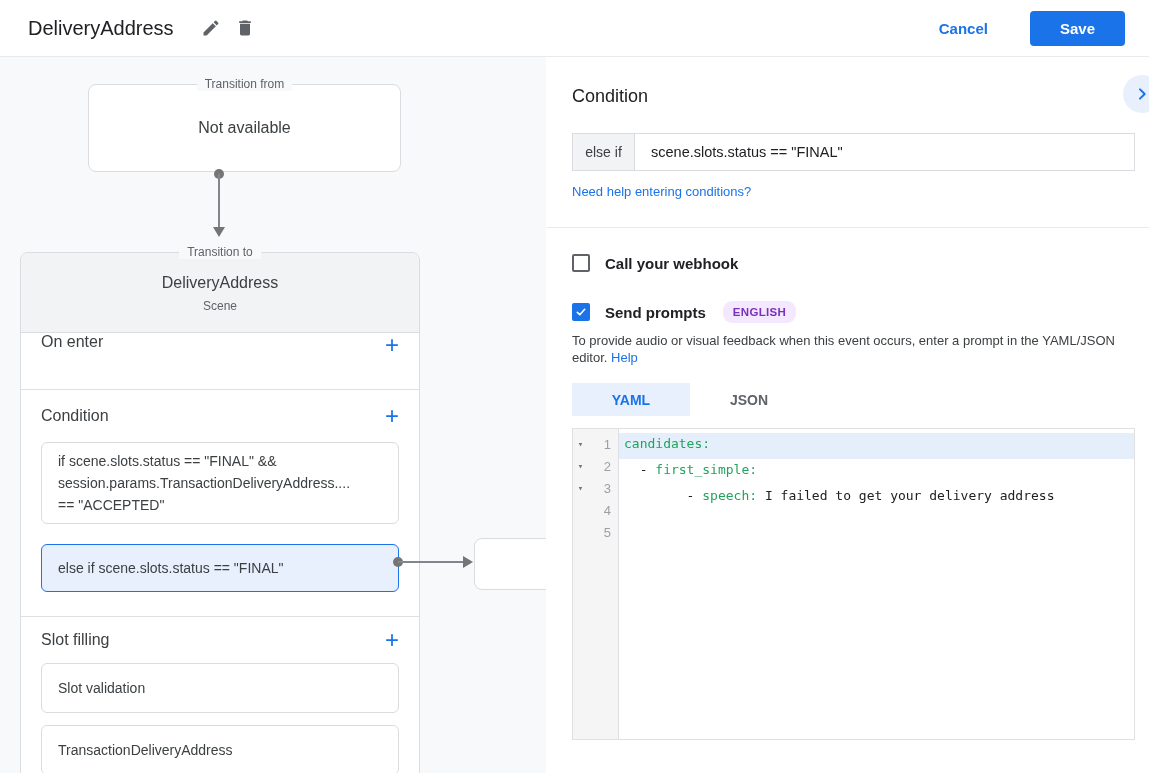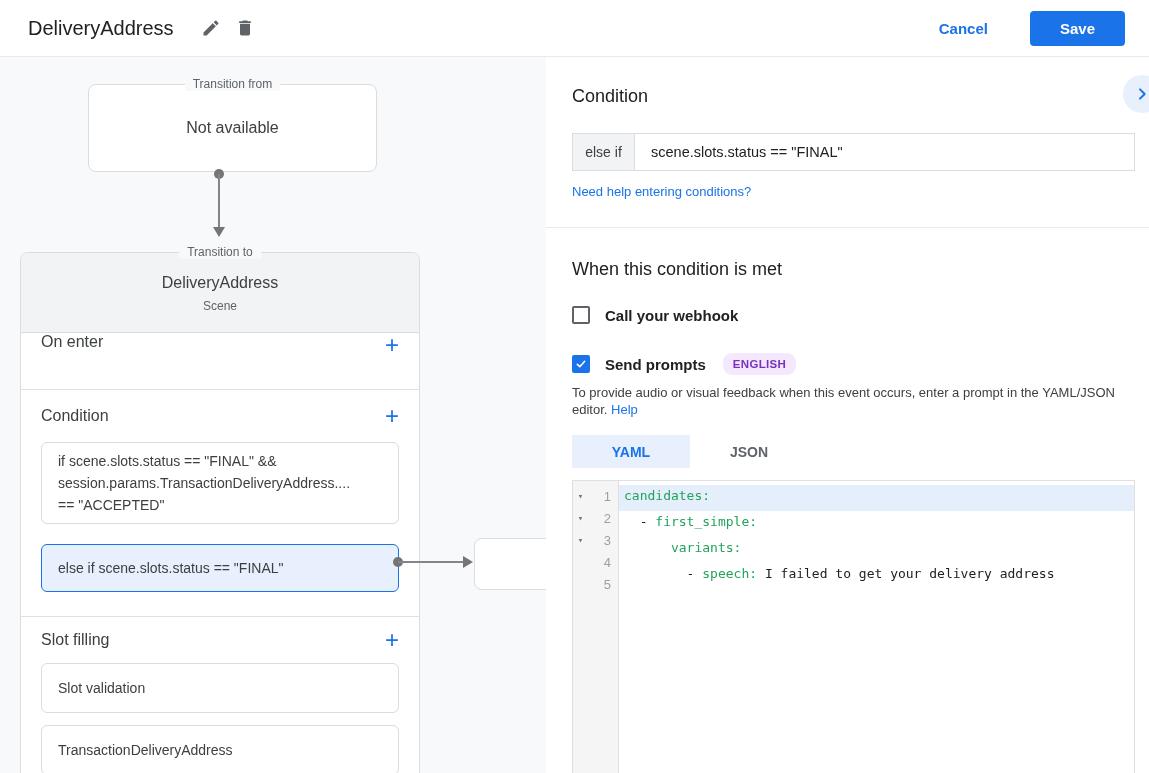--- a/index.html
+++ b/index.html
@@ -19,21 +19,21 @@
 
   
   .main { display:flex; height:716px; }
   .left { width:546px; flex:none; background:#f8f9fa; position:relative; overflow:hidden; }
   .right { flex:1; background:#fff; position:relative; overflow:hidden;
     padding:0 14px 0 26px; }
 
   
   .outlined-label { position:absolute; top:-8px; left:50%; transform:translateX(-50%);
     background:#f8f9fa; padding:0 8px; font-size:12px; color:#5f6368; white-space:nowrap; }
-  .from-box { position:absolute; left:88px; top:27px; width:289px; height:88px;
+  .from-box { position:absolute; left:88px; top:27px; width:313px; height:88px;
     background:#fff; border:1px solid #dadce0; border-radius:8px;
     display:flex; align-items:center; justify-content:center; }
   .from-content { font-size:16px; color:#3c4043; }
 
   .v-dot { position:absolute; left:214px; top:112px; width:10px; height:10px;
     border-radius:50%; background:#757575; }
   .v-line { position:absolute; left:218px; top:117px; width:2px; height:54px; background:#80868b; }
   .v-arrow { position:absolute; left:213px; top:170px; width:0; height:0;
     border-left:6px solid transparent; border-right:6px solid transparent;
     border-top:10px solid #757575; }
@@ -219,21 +219,20 @@
 
     <div class="cond-input">
       <div class="cond-prefix">else if</div>
       <div class="cond-value">scene.slots.status == "FINAL"</div>
     </div>
 
     <div class="help-link">Need help entering conditions?</div>
 
     <div class="divider"></div>
 
-    <div class="when-heading">When this condition is met</div>
 
     <div class="check-row webhook">
       <div class="checkbox" id="cb-webhook"></div>
       <div class="check-label">Call your webhook</div>
     </div>
 
     <div class="check-row prompts">
       <div class="checkbox checked" id="cb-prompts">
         <svg width="12" height="12" viewBox="0 0 18 18" fill="none" stroke="#ffffff" stroke-width="2.4" stroke-linecap="round" stroke-linejoin="round">
           <polyline points="3.5 9.5 7.2 13 14.5 5"></polyline>
@@ -269,19 +268,18 @@
             <span class="lnum">4</span>
           </div>
           <div class="g-row">
             <span class="fold"></span>
             <span class="lnum">5</span>
           </div>
         </div>
       <div class="code-col" id="codecol">
           <div class="c-row hl"><span class="tok-key">candidates:</span></div>
           <div class="c-row"><span>  - </span><span class="tok-key">first_simple:</span></div>
-          <div class="c-row"><span>      </span><span class="tok-key">variants:</span></div>
           <div class="c-row"><span>        - </span><span class="tok-key">speech:</span><span> I failed to get your delivery address</span></div>
           <div class="c-row"></div>
         </div>
     </div>
   </div>
 </div>
 
 </body></html>

